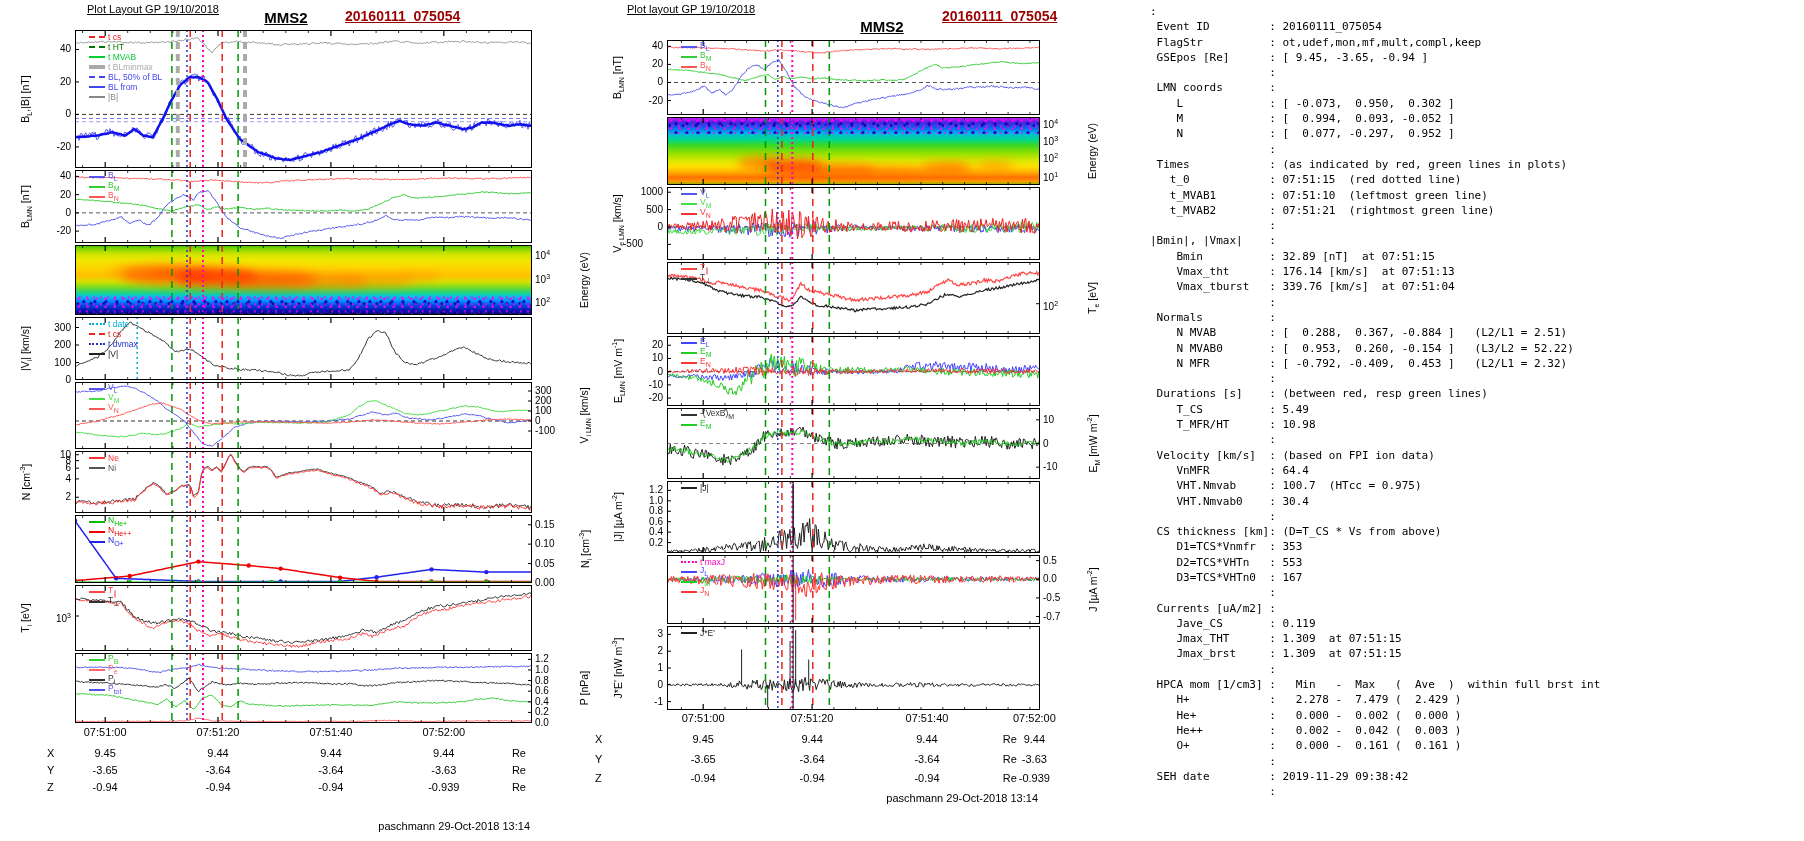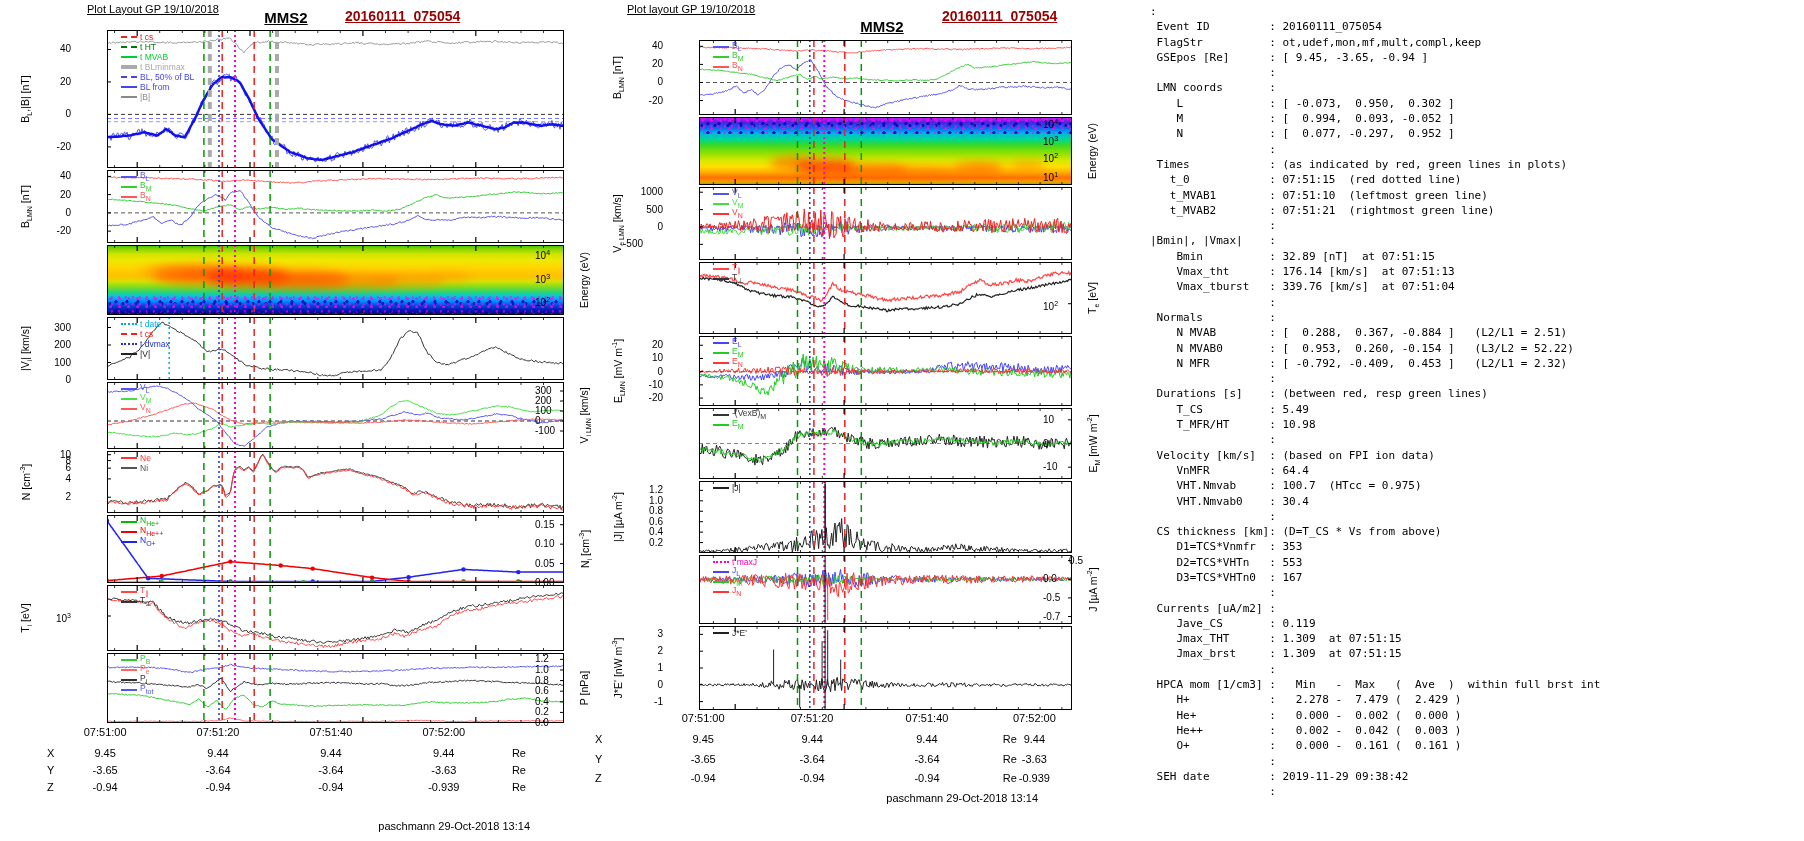--- a/index.html
+++ b/index.html
@@ -2,21 +2,21 @@
 <html><head>
 <meta charset="utf-8">
 <style>
   html,body{margin:0;padding:0;background:#fff;}
   #app{position:relative;width:1804px;height:841px;background:#fff;overflow:hidden;
        font-family:"Liberation Sans",sans-serif;color:#000;}
   .hdr{position:absolute;white-space:nowrap;text-decoration:underline;}
   .hdr.small{font-size:11px;}
   .hdr.title{font-size:15px;font-weight:bold;width:80px;text-align:center;}
   .hdr.event{font-size:14px;font-weight:bold;color:#990000;width:140px;}
-  .panel{position:absolute;background:#fff;margin-left:32px;}
+  .panel{position:absolute;background:#fff;}
   .panel svg{position:absolute;left:0;top:0;}
   .vlabel{position:absolute;transform-origin:left top;transform:rotate(-90deg);
           text-align:center;font-size:10.5px;white-space:nowrap;}
   .ticklab{position:absolute;font-size:10px;white-space:nowrap;line-height:12px;}
   .time-label{position:absolute;font-size:11px;text-align:center;}
   .foot{position:absolute;font-size:11px;}
   .credit{position:absolute;font-size:11px;text-align:right;white-space:nowrap;}
   .legend{position:absolute;left:14px;top:2px;}
   .leg-row{display:flex;align-items:center;height:10px;}
   .leg-swatch{width:16px;height:0;margin-right:3px;flex:none;}
@@ -1422,21 +1422,21 @@
           <span class="leg-swatch" style="border-top: 2px solid rgb(34, 204, 34);"></span>
           <span class="leg-label" style="color: rgb(34, 204, 34);">J<sub>M</sub></span>
         </div>
         <div class="leg-row">
           <span class="leg-swatch" style="border-top: 2px solid rgb(255, 51, 51);"></span>
           <span class="leg-label" style="color: rgb(255, 51, 51);">J<sub>N</sub></span>
         </div>
       </div>
     </div>
     <div class="vlabel" style="left: 1086px; top: 624px; width: 69px;">J [µA m<sup>-2</sup>]</div>
-    <div class="ticklab" style="left: 1043px; top: 554.595px; width: 40px; text-align: right;">0.5</div>
+    <div class="ticklab" style="left: 1043px; top: 554.595px; width: 40px; text-align: left;">0.5</div>
     <div class="ticklab" style="left: 1043px; top: 573.243px; width: 40px; text-align: left;">0.0</div>
     <div class="ticklab" style="left: 1043px; top: 591.892px; width: 40px; text-align: left;">-0.5</div>
     <div class="ticklab" style="left: 1043px; top: 610.541px; width: 40px; text-align: left;">-0.7</div>
     <div class="panel" style="left: 667px; top: 626px; width: 373px; height: 84px;">
       <svg width="373" height="84">
         <path d="M0.0 59.2L1.1 58.5L2.2 58.1L3.3 58.5L4.4 59.6L5.5 59.2L6.6 58.7L7.7 59.5L8.8 59.6L9.9 58.0L11.0 58.2L12.1 58.5L13.2 59.7L14.3 59.8L15.4 58.2L16.5 58.5L17.6 59.8L18.7 57.9L19.7 58.3L20.8 58.2L21.9 59.6L23.0 59.2L24.1 59.9L25.2 59.0L26.3 57.7L27.4 59.2L28.5 57.7L29.6 58.4L30.7 59.5L31.8 57.8L32.9 59.0L34.0 57.5L35.1 59.2L36.2 59.3L37.3 58.9L38.4 58.9L39.5 57.7L40.6 59.8L41.7 59.3L42.8 58.9L43.9 59.6L45.0 57.5L46.1 59.7L47.2 58.4L48.3 58.6L49.4 58.9L50.5 59.8L51.6 58.2L52.7 59.5L53.8 57.3L54.9 59.1L55.9 60.0L57.0 58.8L58.1 59.2L59.2 60.3L60.3 60.9L61.4 58.4L62.5 60.4L63.6 56.6L64.7 61.2L65.8 61.5L66.9 59.4L68.0 60.8L69.1 60.7L70.2 56.9L71.3 59.7L72.4 54.9L73.5 57.6L74.6 58.5L75.7 60.4L76.8 60.7L77.9 58.4L79.0 60.7L80.1 63.2L81.2 58.4L82.3 61.4L83.4 59.6L84.5 61.6L85.6 54.3L86.7 56.9L87.8 55.6L88.9 58.2L90.0 54.0L91.1 61.3L92.2 61.9L93.3 58.7L94.3 63.6L95.4 61.6L96.5 55.1L97.6 54.2L98.7 54.5L99.8 62.4L100.9 59.1L102.0 62.8L103.1 53.8L104.2 57.8L105.3 64.3L106.4 55.2L107.5 59.3L108.6 61.7L109.7 57.1L110.8 59.9L111.9 57.3L113.0 58.8L114.1 59.0L115.2 60.3L116.3 63.3L117.4 53.8L118.5 63.4L119.6 65.0L120.7 55.0L121.8 63.1L122.9 52.6L124.0 61.1L125.1 64.6L126.2 65.6L127.3 62.2L128.4 53.2L129.5 60.4L130.5 60.6L131.6 65.8L132.7 54.4L133.8 57.7L134.9 53.2L136.0 64.7L137.1 55.2L138.2 51.3L139.3 59.3L140.4 57.3L141.5 56.3L142.6 64.5L143.7 52.8L144.8 54.2L145.9 56.4L147.0 56.2L148.1 57.2L149.2 63.7L150.3 59.9L151.4 57.5L152.5 53.4L153.6 54.1L154.7 56.9L155.8 53.0L156.9 54.0L158.0 58.3L159.1 54.4L160.2 53.7L161.3 58.5L162.4 60.0L163.5 63.4L164.6 56.3L165.7 56.0L166.8 54.6L167.8 60.0L168.9 59.9L170.0 61.2L171.1 55.8L172.2 60.3L173.3 55.0L174.4 61.8L175.5 56.2L176.6 60.1L177.7 56.2L178.8 60.7L179.9 61.0L181.0 60.1L182.1 58.6L183.2 60.8L184.3 58.2L185.4 61.6L186.5 61.2L187.6 57.2L188.7 57.5L189.8 61.4L190.9 58.2L192.0 56.6L193.1 56.9L194.2 60.3L195.3 57.4L196.4 58.1L197.5 59.8L198.6 57.3L199.7 57.4L200.8 60.3L201.9 60.5L203.0 57.5L204.1 58.9L205.2 60.2L206.2 58.8L207.3 58.4L208.4 60.4L209.5 60.2L210.6 60.2L211.7 59.9L212.8 58.6L213.9 59.8L215.0 57.4L216.1 60.7L217.2 59.6L218.3 58.6L219.4 60.0L220.5 60.1L221.6 60.4L222.7 59.1L223.8 60.0L224.9 60.0L226.0 60.5L227.1 58.8L228.2 58.1L229.3 56.9L230.4 57.4L231.5 57.7L232.6 60.5L233.7 57.7L234.8 59.8L235.9 60.4L237.0 60.0L238.1 59.2L239.2 59.1L240.3 57.5L241.4 58.3L242.5 58.9L243.5 56.5L244.6 59.4L245.7 58.8L246.8 57.4L247.9 57.5L249.0 60.9L250.1 60.6L251.2 60.7L252.3 56.5L253.4 57.0L254.5 57.2L255.6 60.2L256.7 61.0L257.8 57.3L258.9 58.8L260.0 57.5L261.1 58.1L262.2 57.0L263.3 59.1L264.4 58.6L265.5 56.8L266.6 60.4L267.7 60.3L268.8 59.3L269.9 58.2L271.0 60.1L272.1 59.3L273.2 60.6L274.3 58.5L275.4 58.2L276.5 58.3L277.6 57.6L278.7 58.5L279.8 59.3L280.8 60.4L281.9 59.0L283.0 58.8L284.1 58.9L285.2 59.2L286.3 59.3L287.4 58.8L288.5 58.4L289.6 59.7L290.7 58.1L291.8 60.3L292.9 58.7L294.0 58.7L295.1 57.4L296.2 58.4L297.3 58.7L298.4 58.6L299.5 58.5L300.6 59.3L301.7 60.2L302.8 60.3L303.9 58.3L305.0 58.5L306.1 60.1L307.2 60.2L308.3 59.9L309.4 59.4L310.5 59.0L311.6 59.3L312.7 59.0L313.8 58.3L314.9 58.1L316.0 57.9L317.1 57.8L318.1 59.3L319.2 58.7L320.3 58.4L321.4 58.0L322.5 59.4L323.6 59.0L324.7 58.2L325.8 58.0L326.9 57.8L328.0 57.7L329.1 58.9L330.2 59.0L331.3 57.8L332.4 59.7L333.5 59.5L334.6 59.8L335.7 57.7L336.8 57.9L337.9 58.8L339.0 60.1L340.1 59.1L341.2 60.0L342.3 59.2L343.4 57.9L344.5 60.0L345.6 59.6L346.7 58.7L347.8 59.6L348.9 60.0L350.0 59.5L351.1 58.0L352.2 58.0L353.3 58.9L354.3 58.0L355.4 58.2L356.5 58.2L357.6 58.4L358.7 59.1L359.8 59.3L360.9 59.2L362.0 58.7L363.1 59.1L364.2 59.8L365.3 59.5L366.4 58.6L367.5 59.0L368.6 58.1L369.7 58.5L370.8 58.5L371.9 59.1L373.0 57.7" fill="none" stroke="#222222" stroke-width="1"></path>
         <line x1="74.6" y1="58.8" x2="74.6" y2="23.5" stroke="#222222" stroke-width="1"></line>
         <line x1="100.7" y1="58.8" x2="100.7" y2="81.5" stroke="#222222" stroke-width="1"></line>
         <line x1="123.1" y1="58.8" x2="123.1" y2="15.1" stroke="#222222" stroke-width="1"></line>
         <line x1="128.7" y1="58.8" x2="128.7" y2="4.2" stroke="#222222" stroke-width="1"></line>

